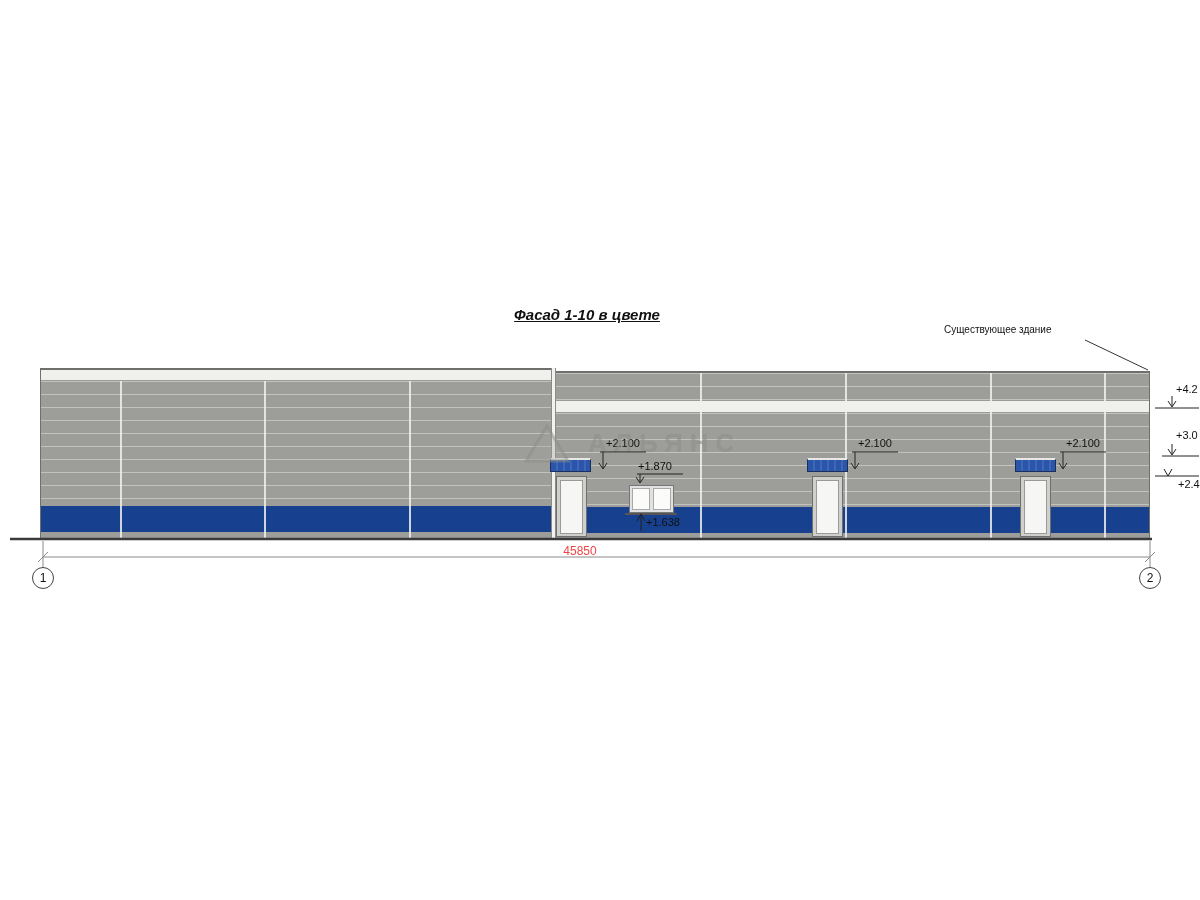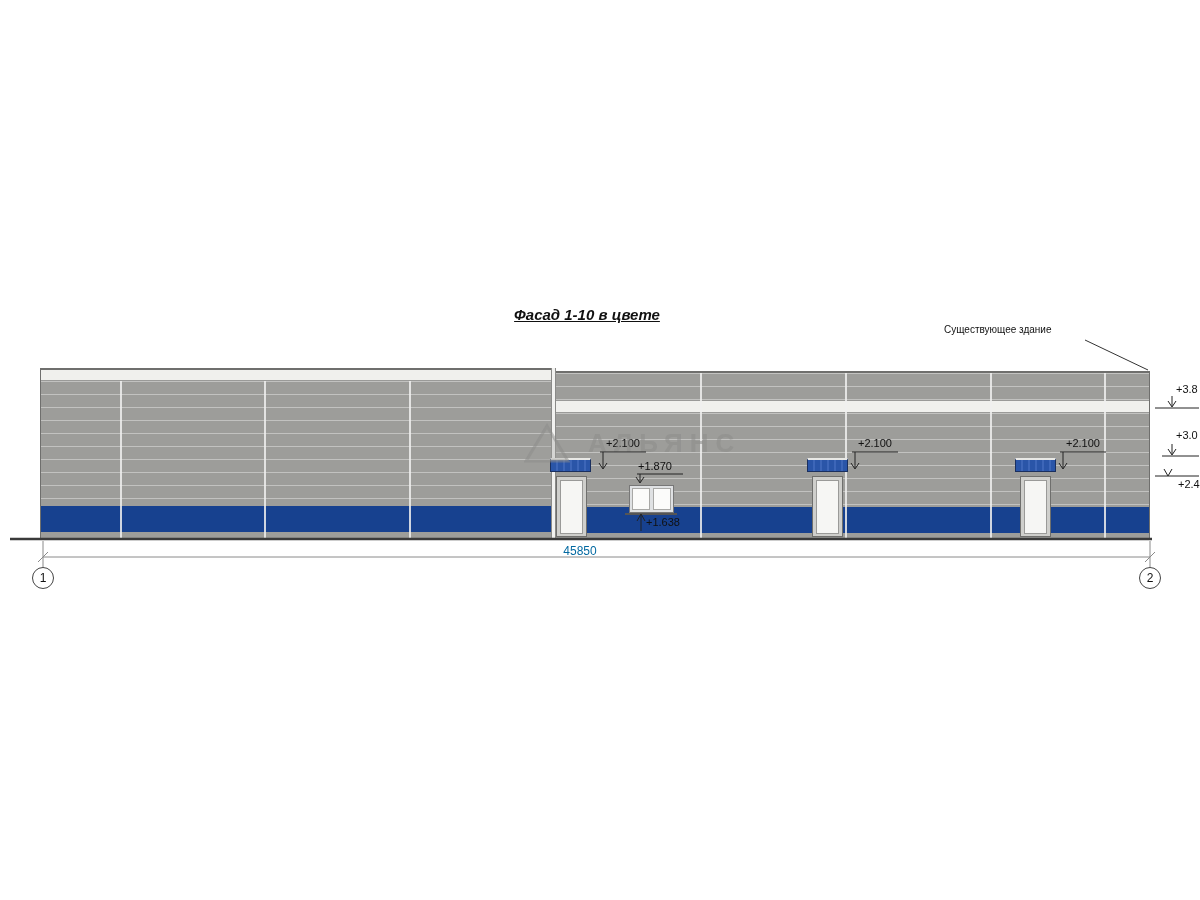--- a/index.html
+++ b/index.html
@@ -1,21 +1,21 @@
 <!DOCTYPE html>
 <html style="--wall-gray: #9d9d9a; --base-blue: #17418f; --canopy-blue: #2a55a8; --band-white: #f0f0ed; --line-dark: #3a3a3a;"><head>
 <meta charset="utf-8">
 <style>
   html,body{margin:0;padding:0;background:#fff;}
   #canvas{
     position:relative;width:1200px;height:828px;background:#ffffff;
     overflow:hidden;font-family:"Liberation Sans",sans-serif;color:#111;
   }
   .lbl{position:absolute;font-size:11px;color:#111;white-space:nowrap;line-height:12px;}
-  .lbl-gray{position:absolute;font-size:12px;color:#0369a1;white-space:nowrap;}
+  .lbl-gray{position:absolute;font-size:12px;color:#ef4444;white-space:nowrap;}
 
   
   .section{
     position:absolute;background-color:var(--wall-gray);
     border:1px solid #6f6f6d;border-top:2px solid #6f6f6d;box-sizing:border-box;
   }
   .wall{
     position:absolute;left:0;right:0;
     background-color:var(--wall-gray);
     background-image:repeating-linear-gradient(to bottom, rgba(255,255,255,.38) 0 1px, transparent 1px 13px);
@@ -125,21 +125,21 @@
     <div class="pane"></div>
   </div>
   <div class="sill" style="left:625px;top:513px;width:52px;height:2px;"></div>
 
   <div class="lbl" style="left:606px;top:437px;">+2.100</div>
   <div class="lbl" style="left:858px;top:437px;">+2.100</div>
   <div class="lbl" style="left:1066px;top:437px;">+2.100</div>
   <div class="lbl" style="left:638px;top:460px;">+1.870</div>
   <div class="lbl" style="left:646px;top:516px;">+1.638</div>
 
-  <div class="lbl" style="left:1176px;top:383px;">+3.8</div>
+  <div class="lbl" style="left:1176px;top:383px;">+4.2</div>
   <div class="lbl" style="left:1176px;top:429px;">+3.0</div>
   <div class="lbl" style="left:1178px;top:478px;">+2.4</div>
 
   <div class="lbl-gray" style="left:530px;top:544px;width:100px;text-align:center;">45850</div>
 
   <div class="bubble" style="left:32px;top:567px;">1</div>
   <div class="bubble" style="left:1139px;top:567px;">2</div>
 
   <div class="watermark" style="left:524px;top:423px;">
     <svg width="46" height="40" viewBox="0 0 46 40">

